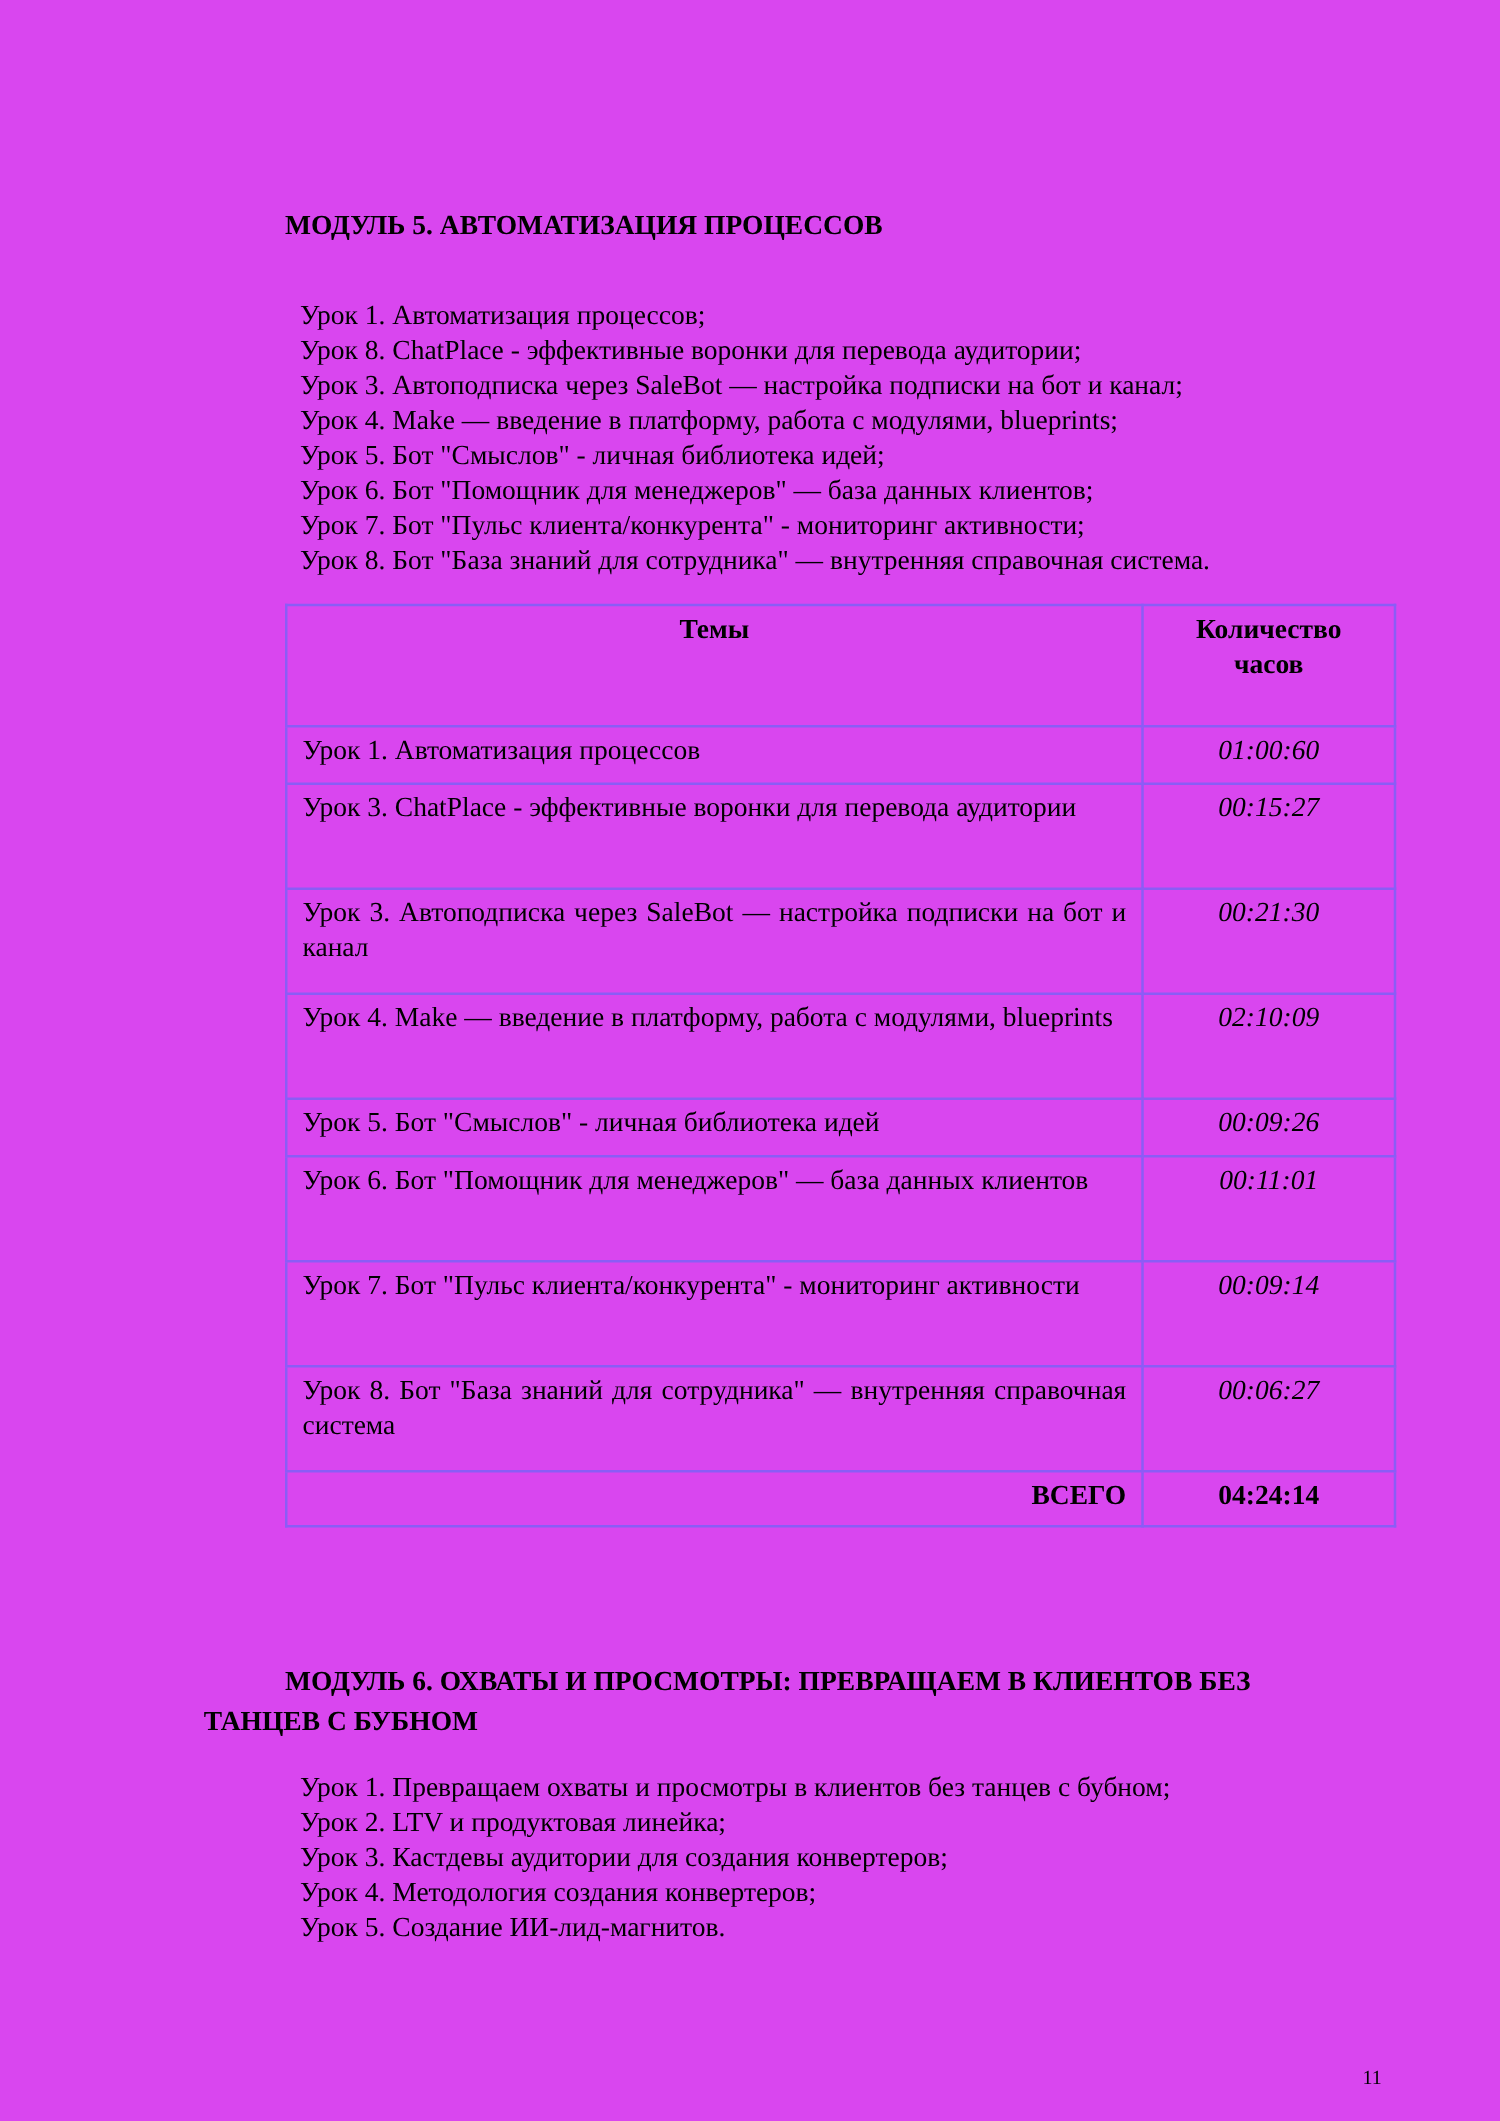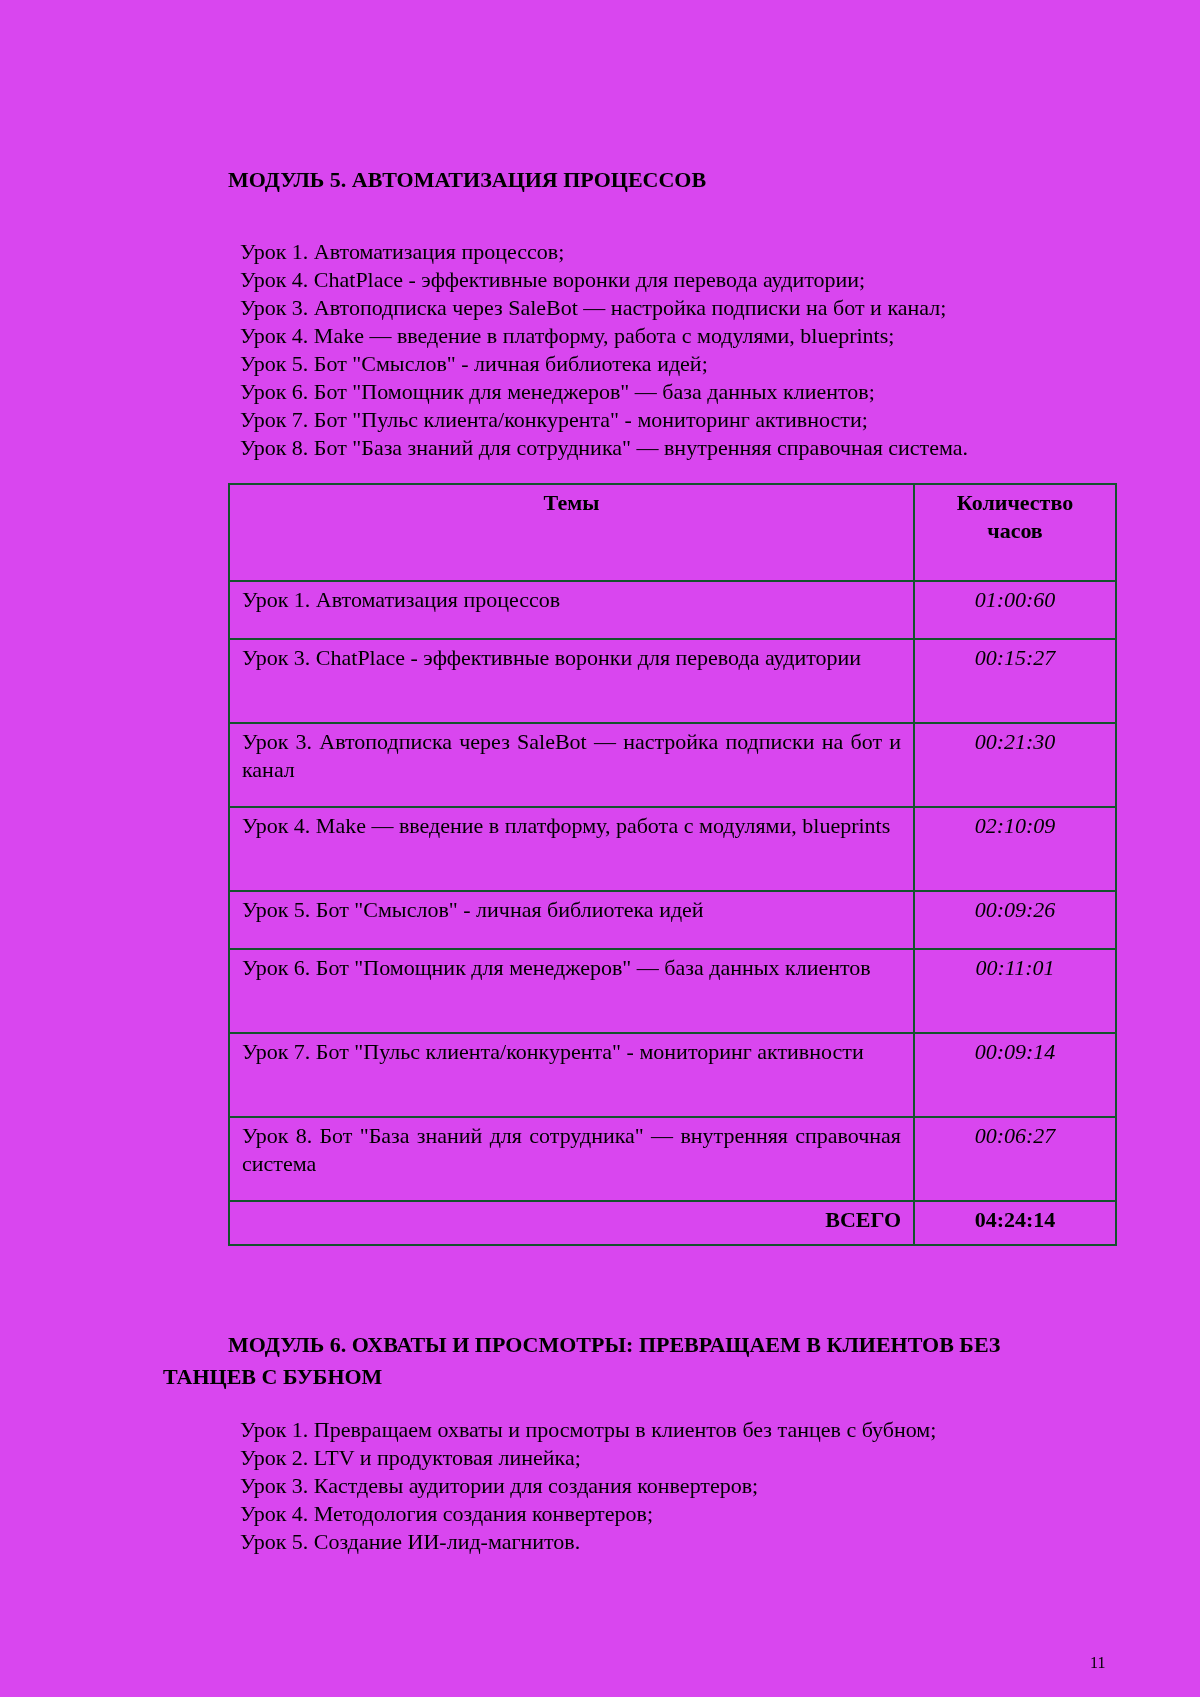--- a/index.html
+++ b/index.html
@@ -40,32 +40,32 @@
     position: absolute;
     left: 228px;
     top: 483px;
     width: 887px;
     border-collapse: collapse;
     table-layout: fixed;
   }
   table.syllabus col.c-topic { width: 685px; }
   table.syllabus col.c-hours { width: 202px; }
   table.syllabus th, table.syllabus td {
-    border: 2px solid #14532d;
+    border: 2px solid #8b5cf6;
     vertical-align: top;
     font-size: 22px;
     line-height: 28px;
     padding: 4px 12px 4px 12px;
   }
   table.syllabus th {
     font-weight: bold;
     text-align: center;
   }
   tr.hdr    { height: 97px; }
-  tr.r-1ln  { height: 58px; }
+  tr.r-1ln  { height: 46px; }
   tr.r-2ln  { height: 84px; }
   tr.total  { height: 44px; }
   td.topic {
     text-align: justify;
   }
   td.hours {
     text-align: center;
     font-style: italic;
   }
   td.total-label {
@@ -96,21 +96,21 @@
 </style>
 </head>
 <body>
 
 <div class="page">
 
   <div class="module-title" id="m5-title">МОДУЛЬ 5. АВТОМАТИЗАЦИЯ ПРОЦЕССОВ</div>
 
   <div class="lesson-list" id="m5-lessons">
     <div class="lesson-line">Урок 1. Автоматизация процессов;</div>
-    <div class="lesson-line">Урок 4. ChatPlace - эффективные воронки для перевода аудитории;</div>
+    <div class="lesson-line">Урок 8. ChatPlace - эффективные воронки для перевода аудитории;</div>
     <div class="lesson-line">Урок 3. Автоподписка через SaleBot — настройка подписки на бот и канал;</div>
     <div class="lesson-line">Урок 4. Make — введение в платформу, работа с модулями, blueprints;</div>
     <div class="lesson-line">Урок 5. Бот "Смыслов" - личная библиотека идей;</div>
     <div class="lesson-line">Урок 6. Бот "Помощник для менеджеров" — база данных клиентов;</div>
     <div class="lesson-line">Урок 7. Бот "Пульс клиента/конкурента" - мониторинг активности;</div>
     <div class="lesson-line">Урок 8. Бот "База знаний для сотрудника" — внутренняя справочная система.</div>
   </div>
 
   <table class="syllabus">
     <colgroup>

